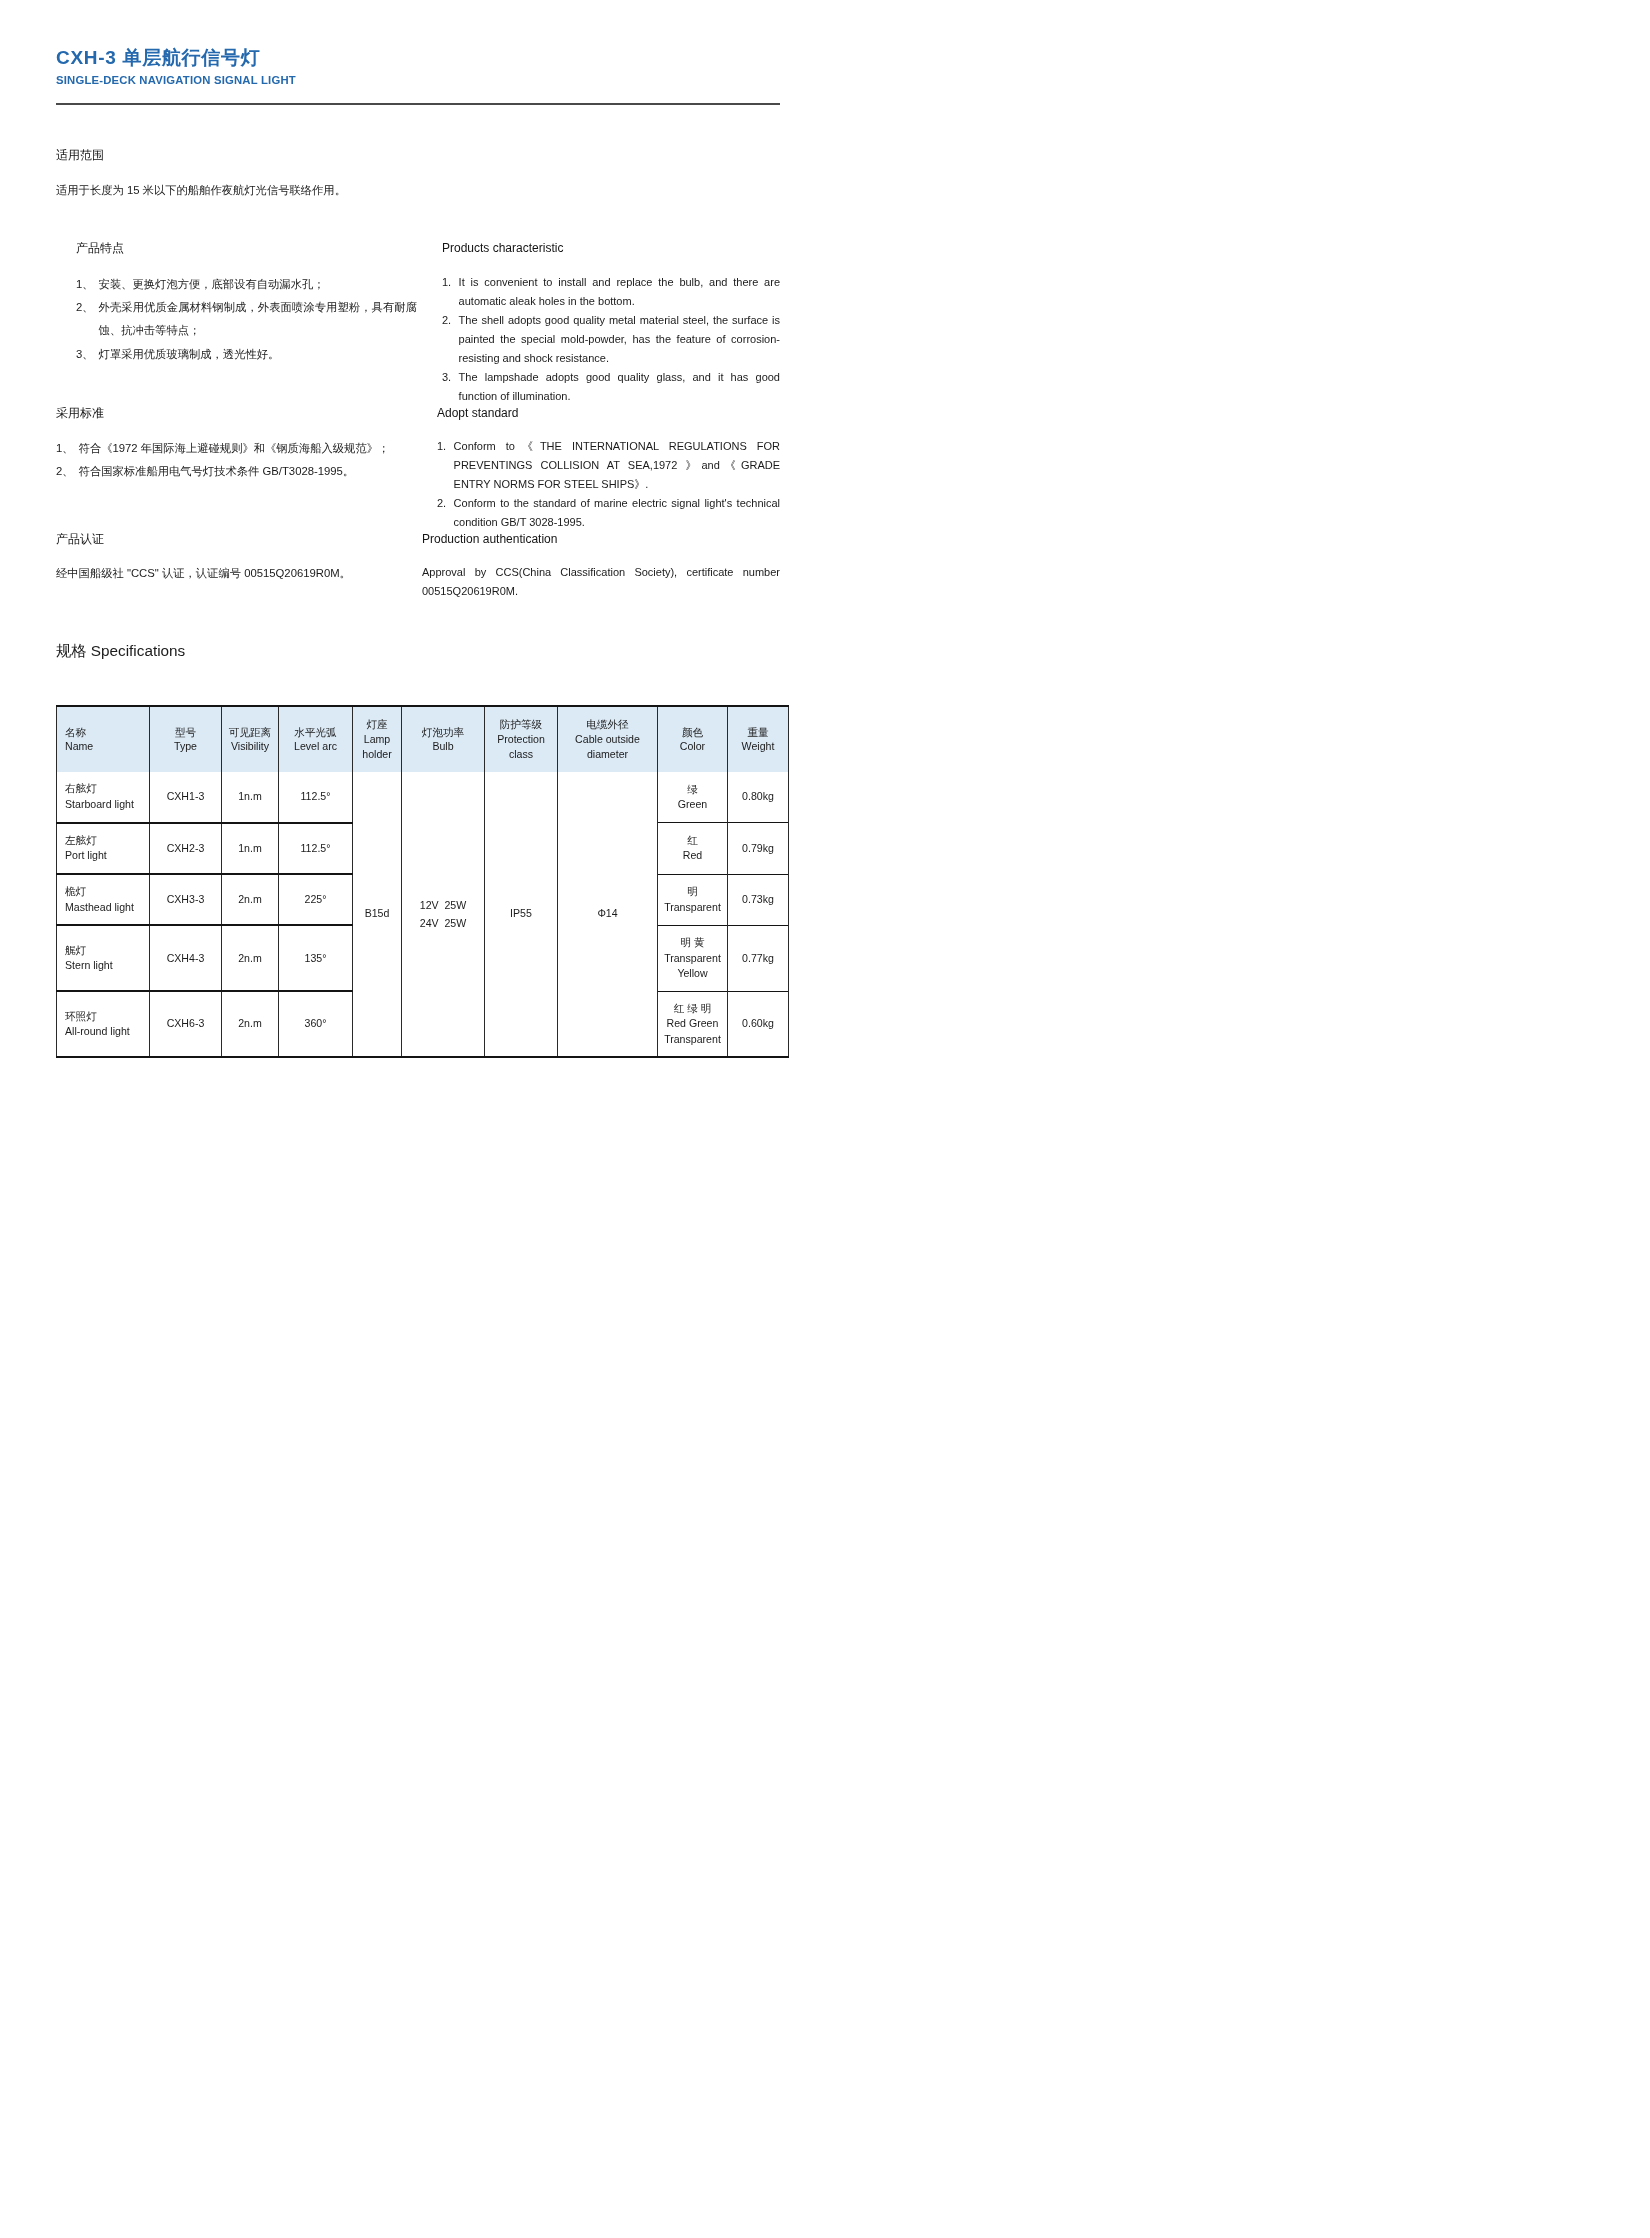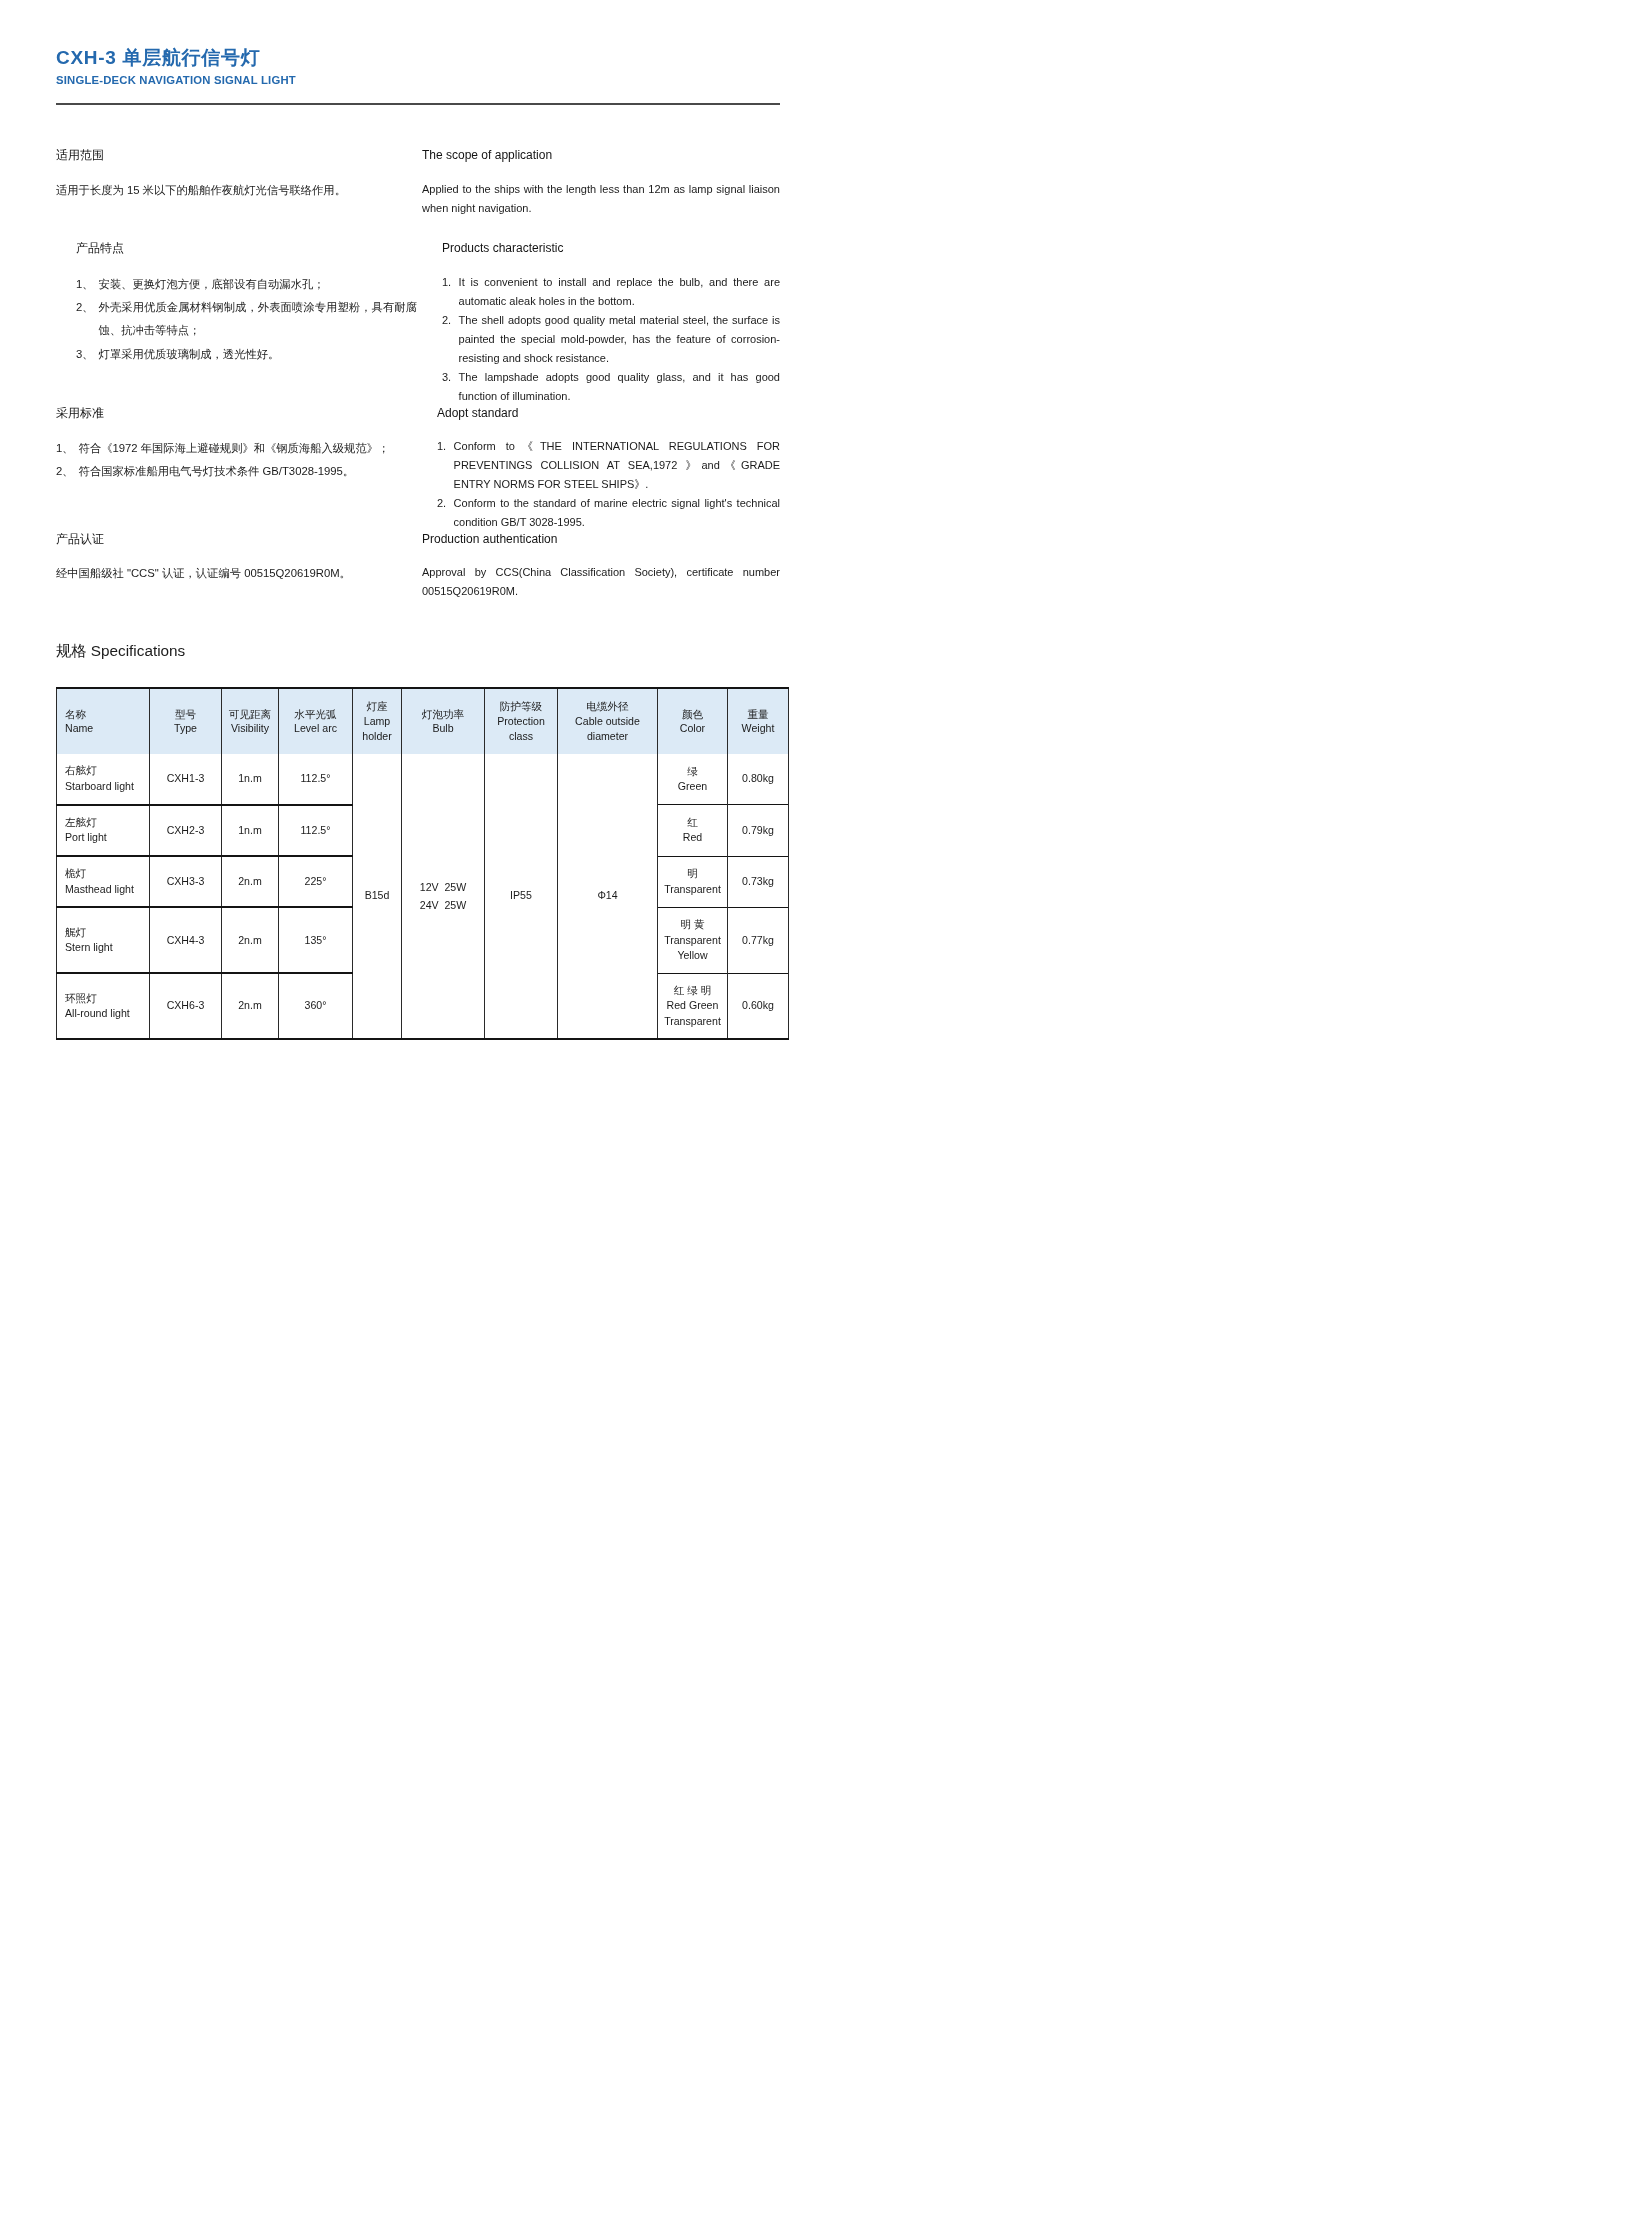--- a/index.html
+++ b/index.html
@@ -65,21 +65,21 @@
   .nlist.en .n { flex: 0 0 16.6px; }
   .nlist.zh .li { font-size: 11.3px;   line-height: 2.05; }
   .nlist.en .li { font-size: 11px; line-height: 1.72; }
   .nlist .t  { flex: 1; text-align: justify; }
 
   
   .specs { margin-top: 4px; }
   .specs h2 {
     font-size: 15.3px;
     font-weight: 500;
-    margin-bottom: 25px;
+    margin-bottom: 43px;
   }
   table.spec {
     width: 732px;
     table-layout: fixed;
     border-collapse: collapse;
     border-top: 2.7px solid #141414;
     border-bottom: 2px solid #141414;
   }
   table.spec th, table.spec td {
     border-left: 1px solid #2a2a2a;
@@ -138,24 +138,20 @@
       <div class="title-en">SINGLE-DECK NAVIGATION SIGNAL LIGHT</div>
       <div class="top-rule"></div>
     </div>
 
     <div class="sections">
 
       <div class="sec-row r-scope">
         <div class="sec">
           <h2>适用范围</h2>
           <p class="body-zh">适用于长度为 15 米以下的船舶作夜航灯光信号联络作用。</p>
-        </div>
-        <div class="sec">
-          <h2>The scope of application</h2>
-          <p class="body-en">Applied to the ships with the length less than 12m as lamp signal liaison when night navigation.</p>
         </div>
       </div>
 
       <div class="sec-row r-features">
         <div class="sec">
           <h2>产品特点</h2>
           <div class="nlist zh">
             <div class="li">
                 <span class="n">1、</span>
                 <span class="t">安装、更换灯泡方便，底部设有自动漏水孔；</span>

